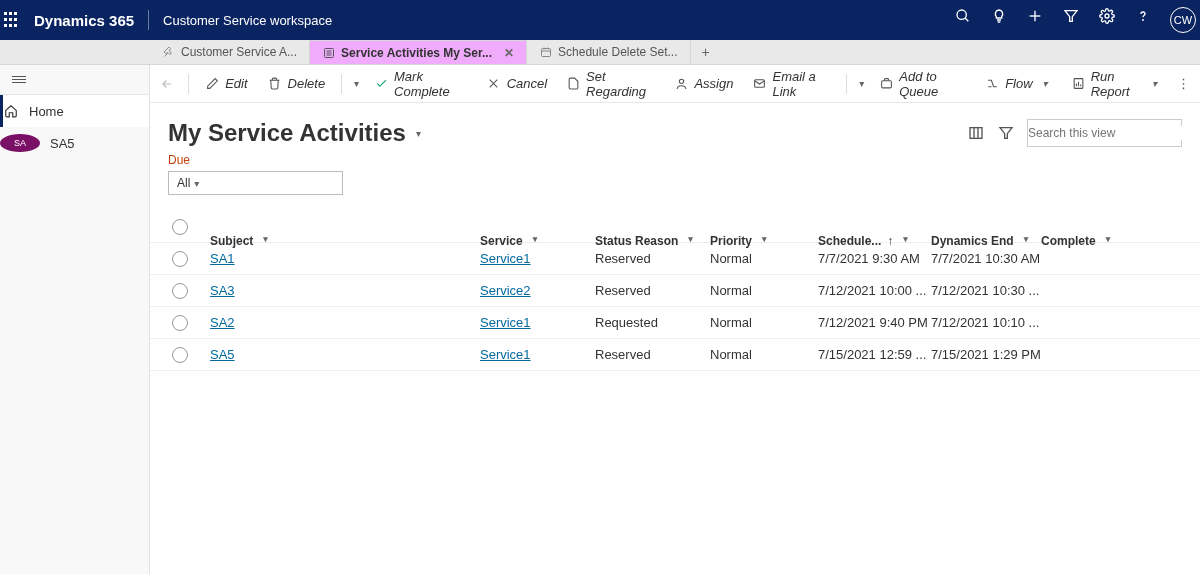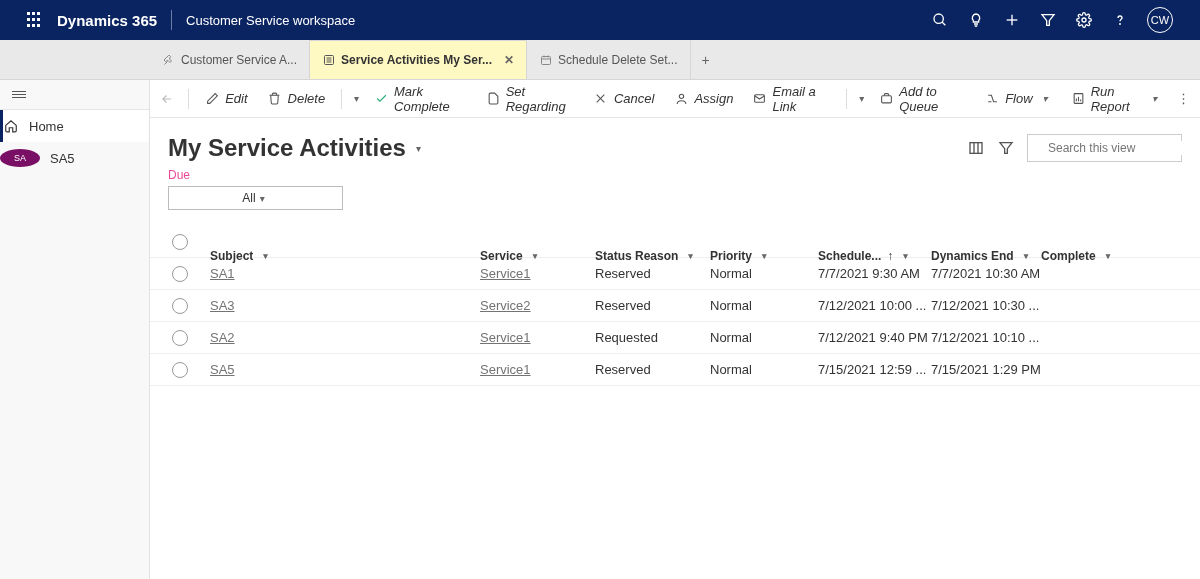--- a/index.html
+++ b/index.html
@@ -16,21 +16,21 @@
       height: 579px;
       overflow: hidden;
     }
     
     .topbar {
       background: #0a2461;
       color: #fff;
       height: 40px;
       display: flex;
       align-items: center;
-      padding: 0 27px;
+      padding: 0 4px;
     }
     .topbar-left {
       display: flex;
       align-items: center;
       gap: 14px;
     }
     .waffle-icon {
       display: flex;
       flex-wrap: wrap;
       width: 16px;
@@ -51,21 +51,20 @@
       height: 20px;
       background: rgba(255,255,255,0.4);
     }
     .workspace {
       font-size: 13px;
       color: #fff;
     }
     .topbar-right {
       margin-left: auto;
       display: flex;
-      align-items: center;
       gap: 18px;
     }
     .topbar-right .icon {
       width: 18px;
       height: 18px;
       display: flex;
       align-items: center;
       justify-content: center;
       cursor: pointer;
     }
@@ -75,40 +74,40 @@
       border: 1px solid #fff;
       border-radius: 50%;
       display: flex;
       align-items: center;
       justify-content: center;
       font-size: 11px;
       cursor: pointer;
     }
     
     .tabbar {
-      height: 40px;
+      height: 25px;
       background: #e9e9e9;
       border-bottom: 1px solid #d6d6d6;
       display: flex;
       align-items: stretch;
       padding-left: 150px;
     }
     .tab {
       display: flex;
       align-items: center;
       gap: 6px;
       padding: 0 12px;
       font-size: 12px;
       color: #555;
       border-right: 1px solid #d6d6d6;
       cursor: pointer;
       background: #e9e9e9;
     }
     .tab.active {
-      background: #fef9c3;
+      background: #f0abfc;
       border-top: 1px solid #d6d6d6;
       color: #333;
       font-weight: 600;
     }
     .tab .tab-icon {
       width: 13px;
       height: 13px;
       display:flex;
       align-items:center;
       justify-content:center;
@@ -259,21 +258,21 @@
       display:flex;
       align-items:center;
       gap:12px;
     }
     .search-box {
       border:1px solid #ccc;
       height:28px;
       width:155px;
       display:flex;
       align-items:center;
-      padding:0 20px;
+      padding:0 0;
       font-size:12px;
       color:#888;
     }
     .search-box input {
       border:none;
       outline:none;
       flex:1;
       font-size:12px;
     }
     .tool-icon {
@@ -284,30 +283,30 @@
       justify-content:center;
       color:#555;
       cursor:pointer;
     }
     
     .filter-row {
       padding:0 18px 6px 18px;
     }
     .filter-label {
       font-size:12px;
-      color:#ec4899;
+      color:#c2410c;
       margin-bottom:4px;
     }
     .filter-select {
       border:1px solid #bbb;
       width:175px;
       height:24px;
       display:flex;
       align-items:center;
-      justify-content:center;
+      justify-content:flex-start;
       padding:0 8px;
       font-size:12px;
       color:#333;
       cursor:pointer;
     }
     
     .grid {
       margin-top:10px;
     }
     .grid-header, .grid-row {
@@ -325,37 +324,36 @@
     .col-check { width:40px; display:flex; justify-content:center; }
     .col-subject { width:280px; padding-left:10px; }
     .col-service { width:115px; }
     .col-status { width:115px; }
     .col-priority { width:108px; }
     .col-start { width:113px; }
     .col-end { width:110px; }
     .col-cust { flex:1; }
     .hdr {
       display:flex;
-      align-items:center;
       gap:6px;
       cursor:pointer;
       margin-top:28px;
     }
     .hdr .chev {
       font-size:9px;
     }
     .check-circle {
       width:16px;
       height:16px;
       border:1px solid #999;
       border-radius:50%;
       cursor:pointer;
     }
     .link {
-      color:#737373;
+      color:#0369a1;
       text-decoration:underline;
       cursor:pointer;
     }
     .grid-row {
       font-size:13px;
     }
     svg { display:block; }
   </style>
 </head>
 <body>
@@ -507,33 +505,33 @@
         <span class="ci">
             <svg width="13" height="13" viewBox="0 0 24 24" fill="none" stroke="#2a7" stroke-width="2">
               <polyline points="20 6 9 17 4 12"></polyline>
             </svg>
           </span>
         <span>Mark Complete</span>
       </div>
       <div class="cmd">
         <span class="ci">
             <svg width="13" height="13" viewBox="0 0 24 24" fill="none" stroke="#555" stroke-width="2">
-              <path d="M14 2H6a2 2 0 00-2 2v16a2 2 0 002 2h12a2 2 0 002-2V8l-6-6z"></path>
-            </svg>
-          </span>
-        <span>Set Regarding</span>
-      </div>
-      <div class="cmd">
-        <span class="ci">
-            <svg width="13" height="13" viewBox="0 0 24 24" fill="none" stroke="#555" stroke-width="2">
               <line x1="5" y1="5" x2="19" y2="19"></line>
               <line x1="19" y1="5" x2="5" y2="19"></line>
             </svg>
           </span>
         <span>Cancel</span>
+      </div>
+      <div class="cmd">
+        <span class="ci">
+            <svg width="13" height="13" viewBox="0 0 24 24" fill="none" stroke="#555" stroke-width="2">
+              <path d="M14 2H6a2 2 0 00-2 2v16a2 2 0 002 2h12a2 2 0 002-2V8l-6-6z"></path>
+            </svg>
+          </span>
+        <span>Set Regarding</span>
       </div>
       <div class="cmd">
         <span class="ci">
             <svg width="13" height="13" viewBox="0 0 24 24" fill="none" stroke="#555" stroke-width="2">
               <circle cx="12" cy="8" r="4"></circle>
               <path d="M4 22c0-4 4-6 8-6s8 2 8 6"></path>
             </svg>
           </span>
         <span>Assign</span>
       </div>

